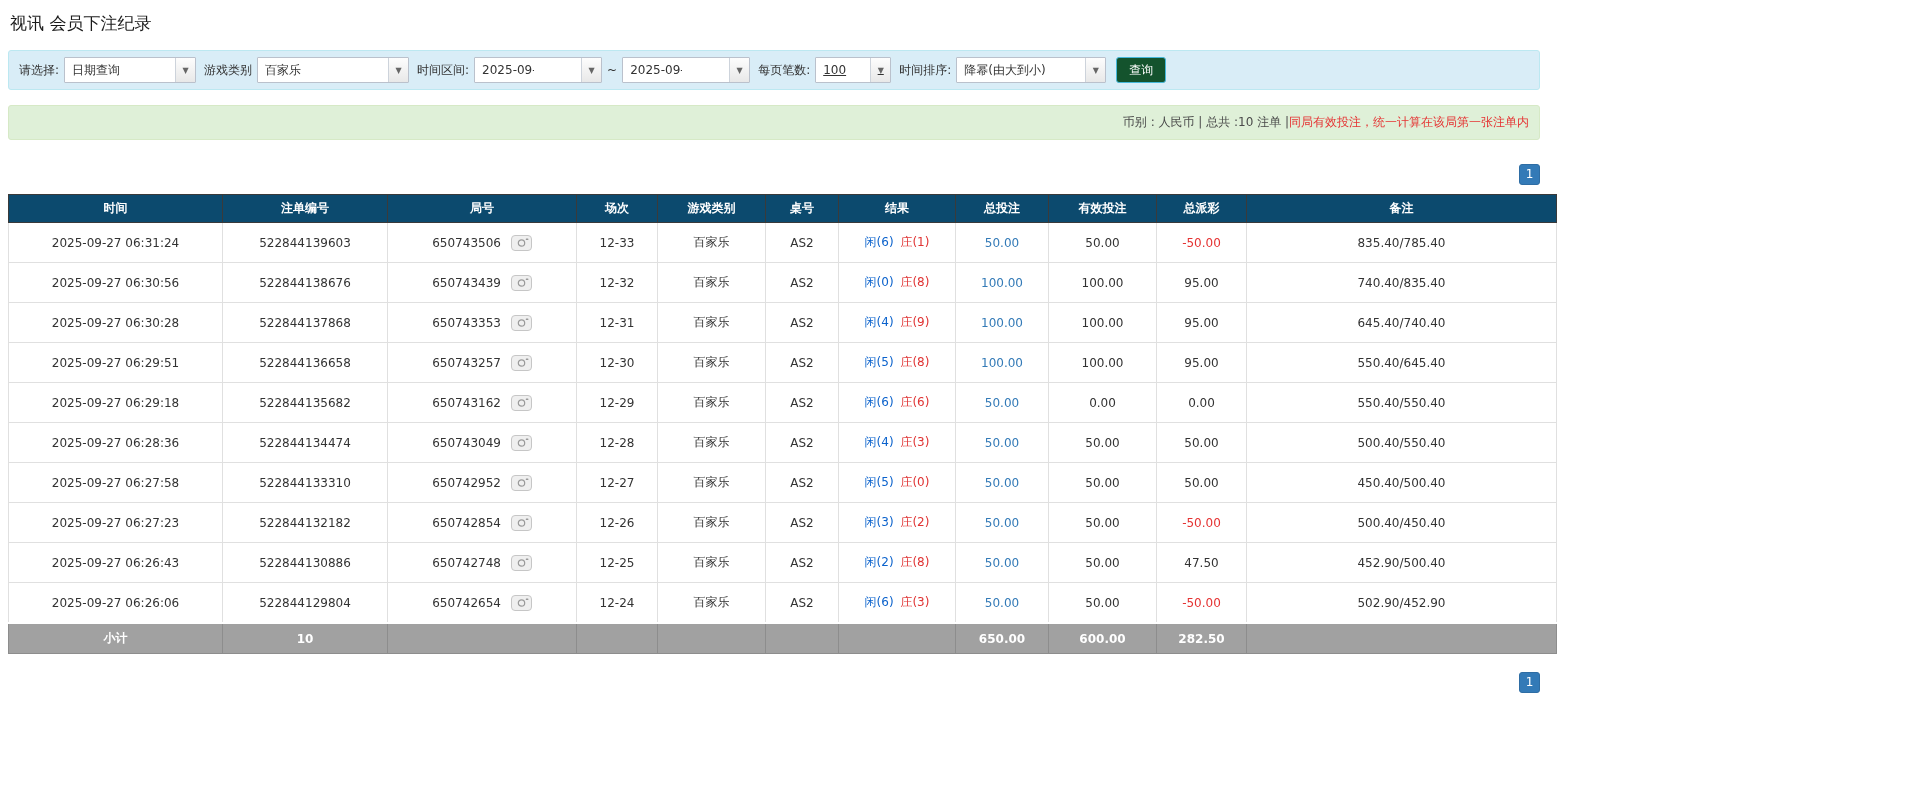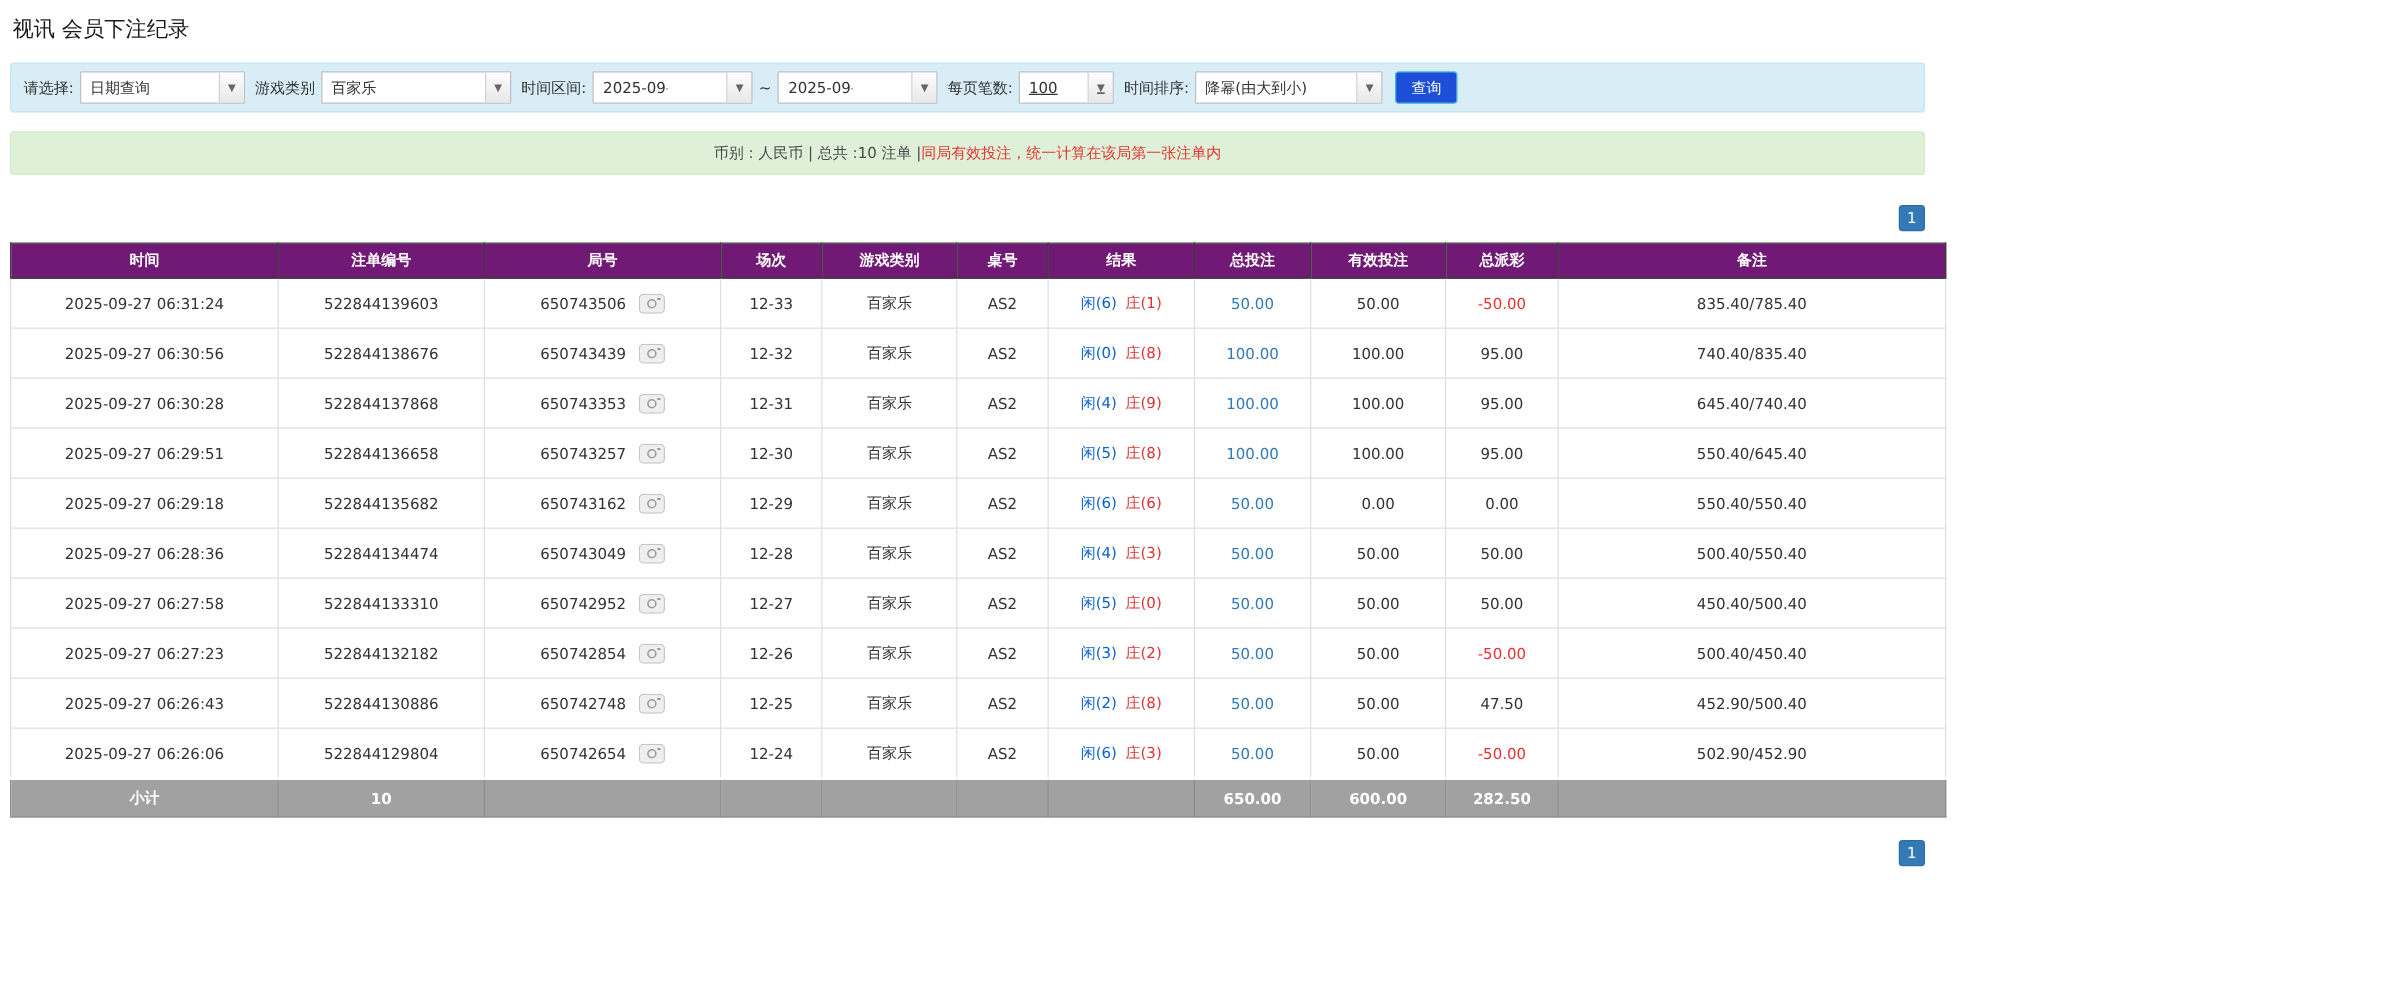--- a/index.html
+++ b/index.html
@@ -54,37 +54,37 @@
   .w-select { width: 132px; }
   .w-game   { width: 152px; }
   .w-date   { width: 128px; gap: 40px; }
   .w-size   { width: 76px; text-decoration: underline;  }
   .w-sort   { width: 150px; }
   .range-sep { margin: 0 5px; color: #333; }
   .search-btn {
     margin-left: 10px;
     height: 26px;
     padding: 0 12px;
-    background: #1d4ed8;
+    background: #14532d;
     border: 1px solid #46b8da;
     border-radius: 3px;
     color: #fff;
     font-size: 12px;
     font-family: inherit;
     cursor: pointer;
   }
 
   
   .info-bar {
     background: #dff0d8;
     border: 1px solid #d6e9c6;
     border-radius: 3px;
     padding: 8px 10px;
     display: flex;
-    justify-content: center;
+    justify-content: flex-end;
     align-items: center;
     margin-bottom: 24px;
   }
   .info-summary { color: #4a4a4a; }
   .info-notice  { color: #e53333; }
 
   
   .pagination { display: flex; justify-content: flex-end; margin-bottom: 9px; }
   .pagination.bottom { margin-top: 18px; margin-bottom: 0; }
   .page-btn {
@@ -94,21 +94,21 @@
     border-radius: 3px;
     color: #fff; font-size: 12px; font-family: inherit;
     cursor: pointer;
     line-height: 19px;
     padding: 0 4px;
   }
 
   
   table { width: 100%; border-collapse: collapse; table-layout: fixed; }
   thead th {
-    background: #701a75;
+    background: #0c4a6e;
     color: #fff;
     font-weight: bold;
     font-size: 12px;
     padding: 5px 4px;
     border: 1px solid #3a3a3a;
     text-align: center;
     white-space: nowrap;
   }
   tbody td {
     background: #fff;

